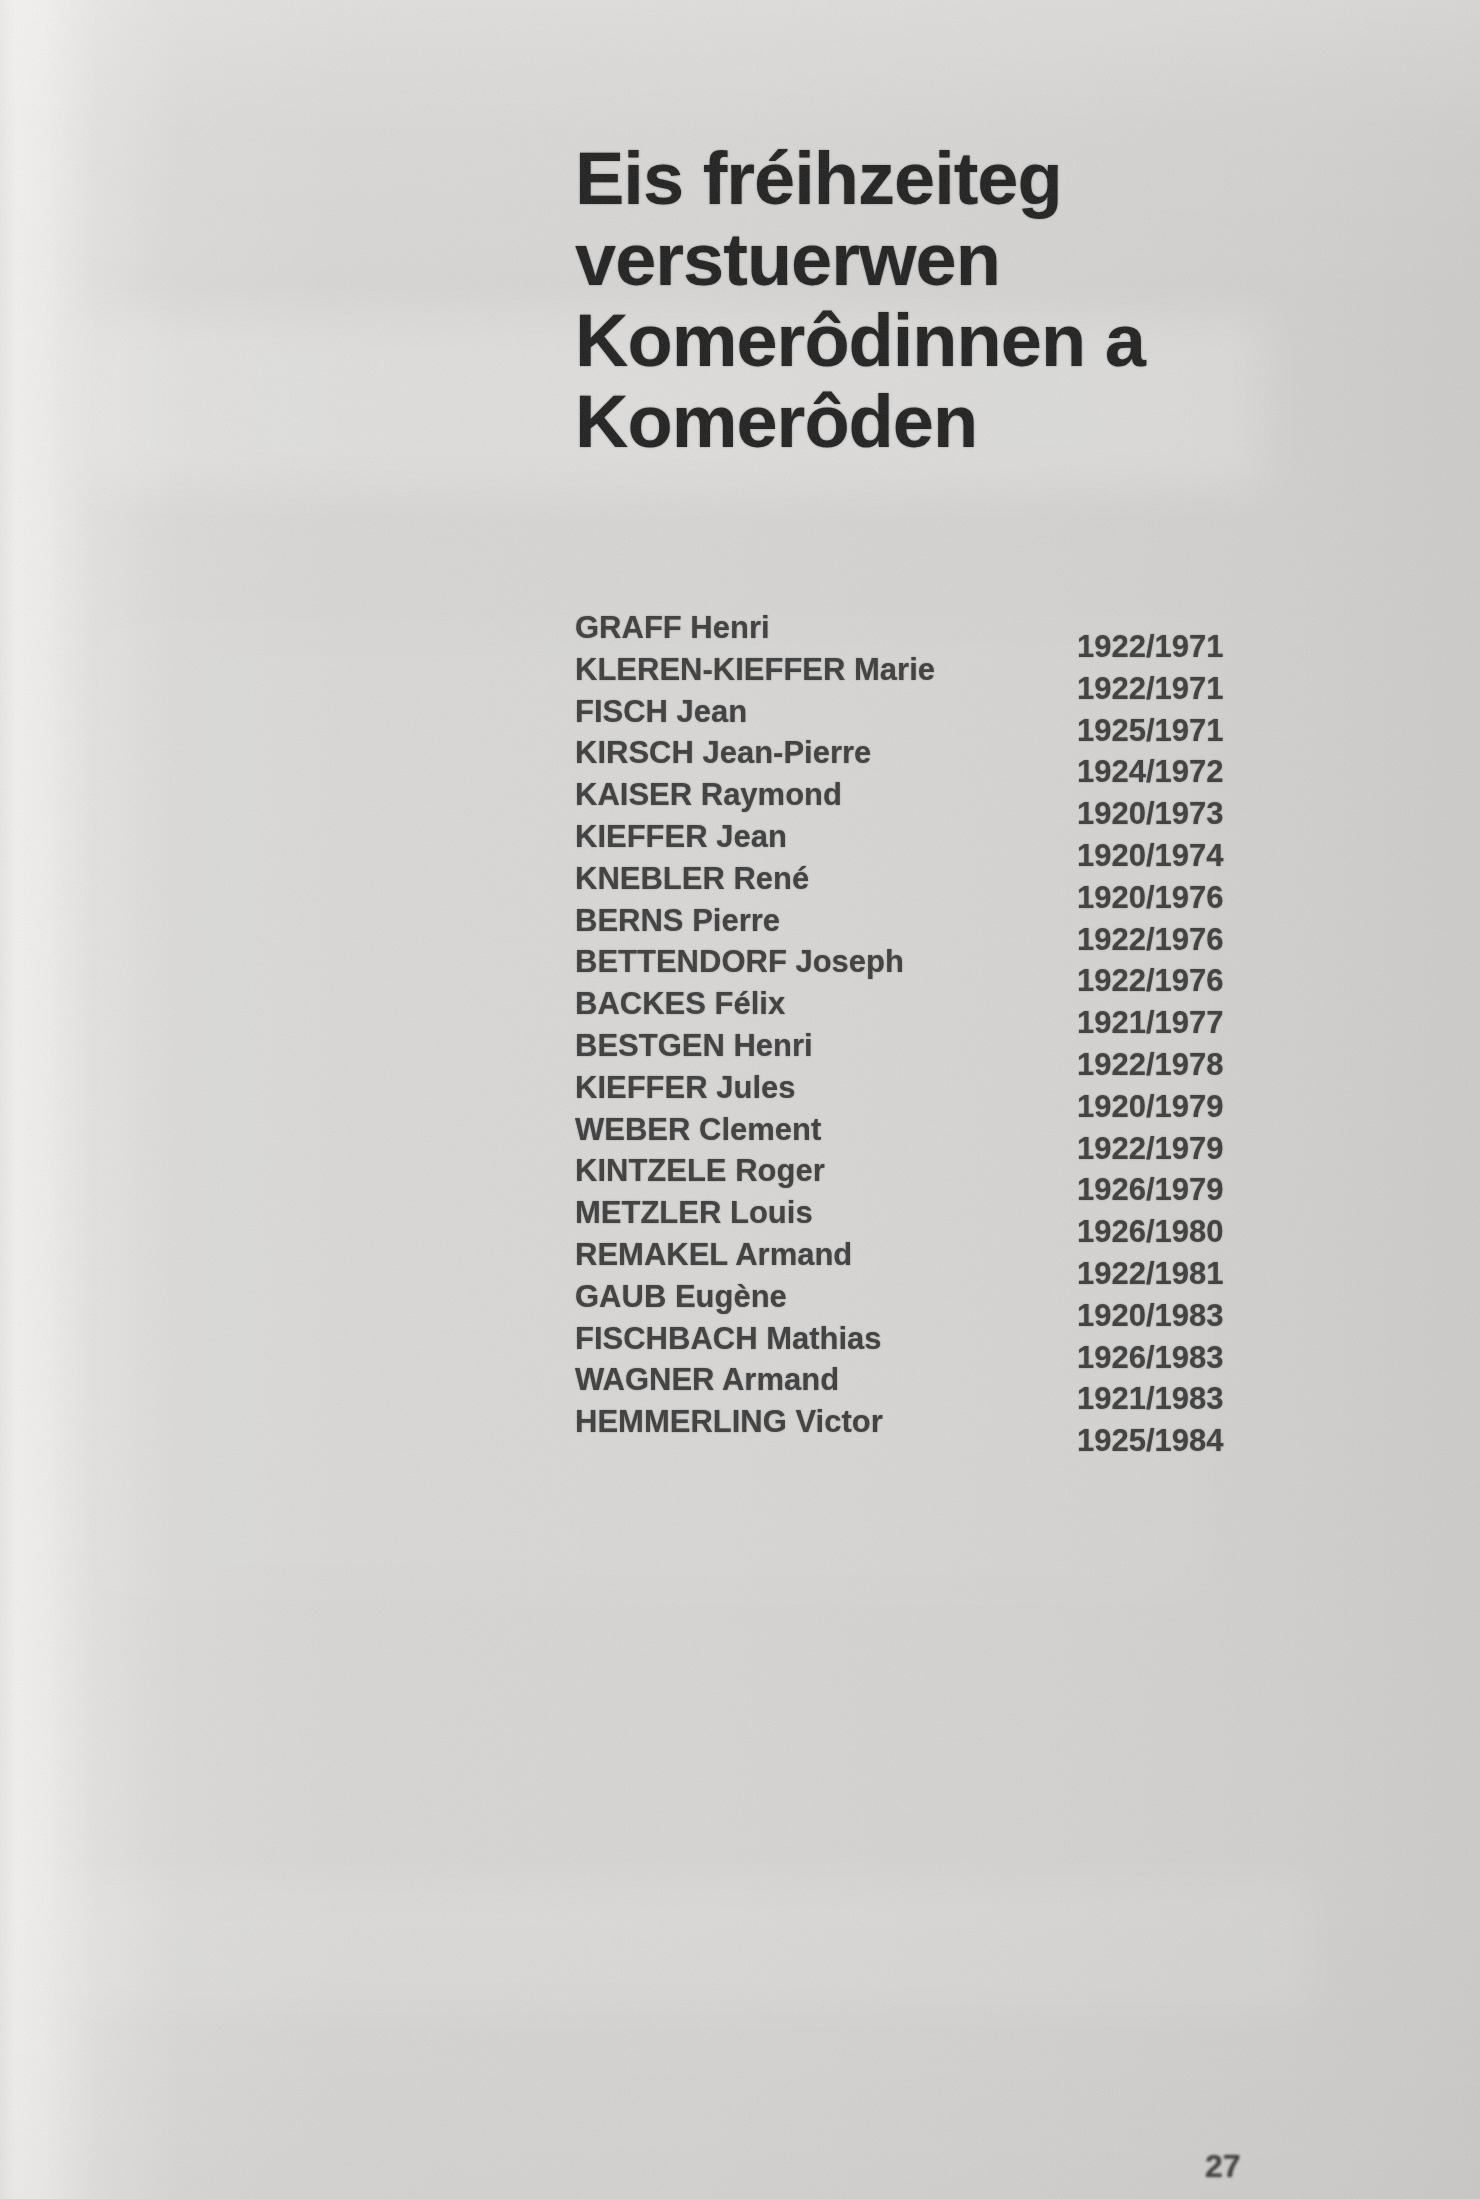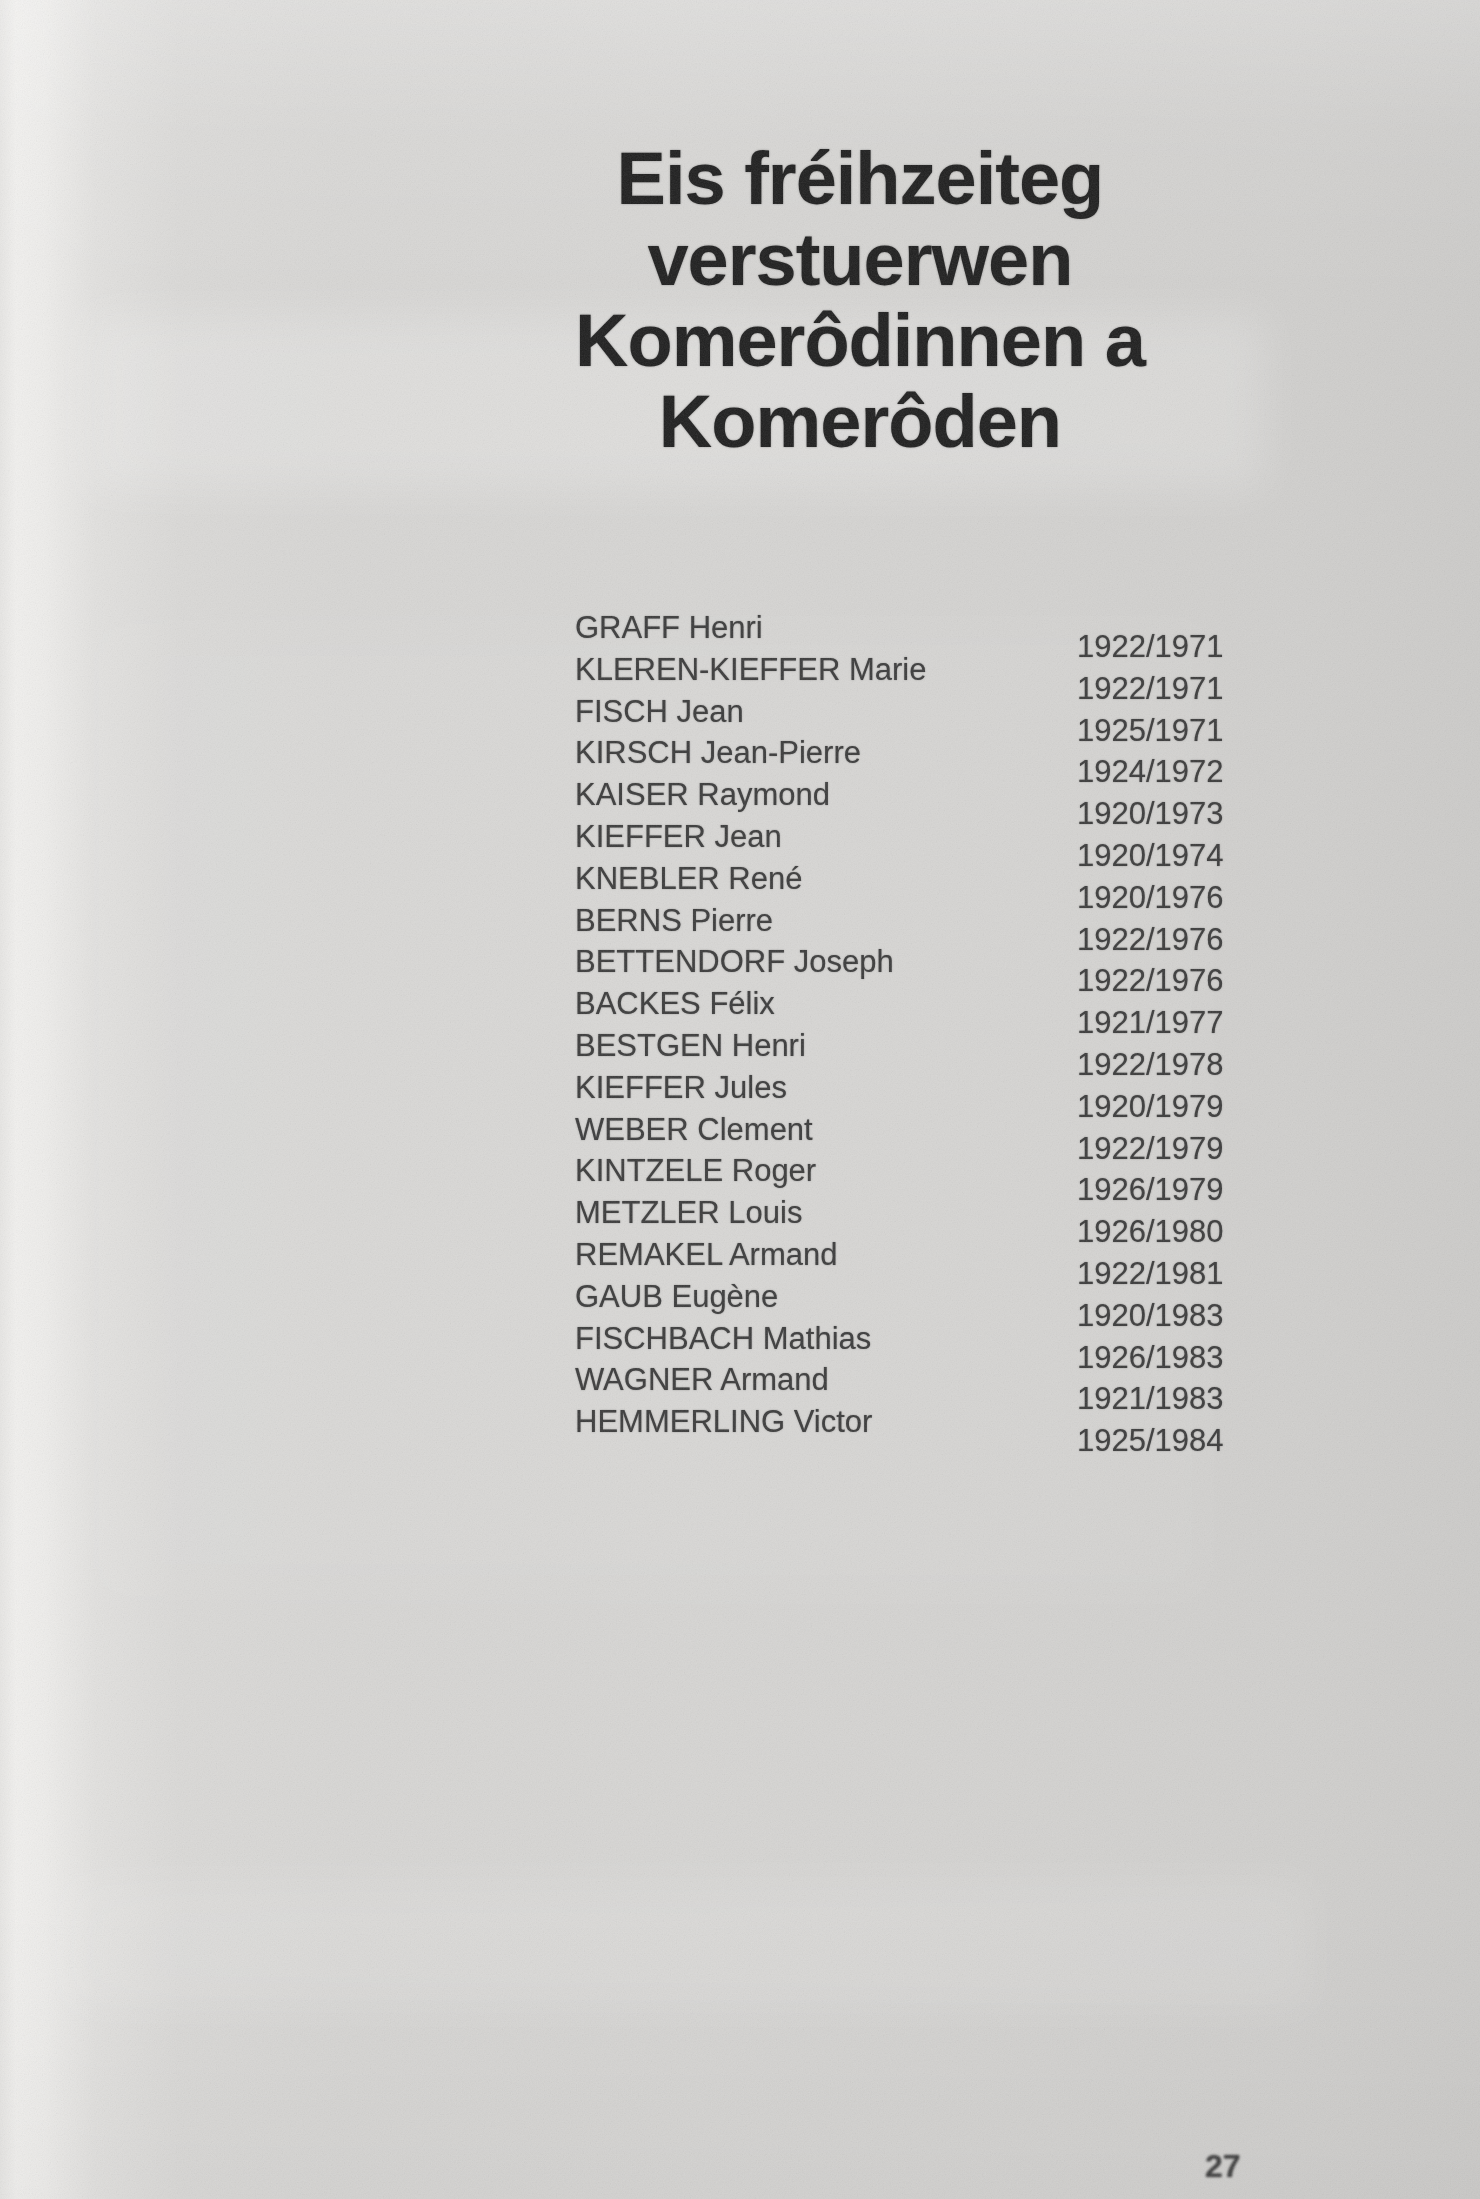--- a/index.html
+++ b/index.html
@@ -31,34 +31,34 @@
     top: 138px;
     margin: 0;
     font-size: 74px;
     font-weight: 700;
     line-height: 81px;
     letter-spacing: -1px;
     color: #1e1e1e;
     filter: blur(0.6px);
     text-shadow: 0 0 2px rgba(30,30,30,0.45);
   }
-  .title .line { display: block; text-align: center; }
+  .title .line { display: block; }
 
   .memorial-list {
     position: absolute;
     left: 575px;
     top: 607px;
     width: 740px;
   }
   .row {
     position: relative;
     height: 41.8px;
     line-height: 41.8px;
     font-size: 31px;
-    font-weight: 400;
+    font-weight: 700;
     color: #3b3b3b;
     filter: blur(0.7px);
     text-shadow: 0 0 1.5px rgba(55,55,55,0.55);
     white-space: nowrap;
   }
   .row .years {
     position: absolute;
     left: 502px;
     top: 0;
     margin-top: 19px;

